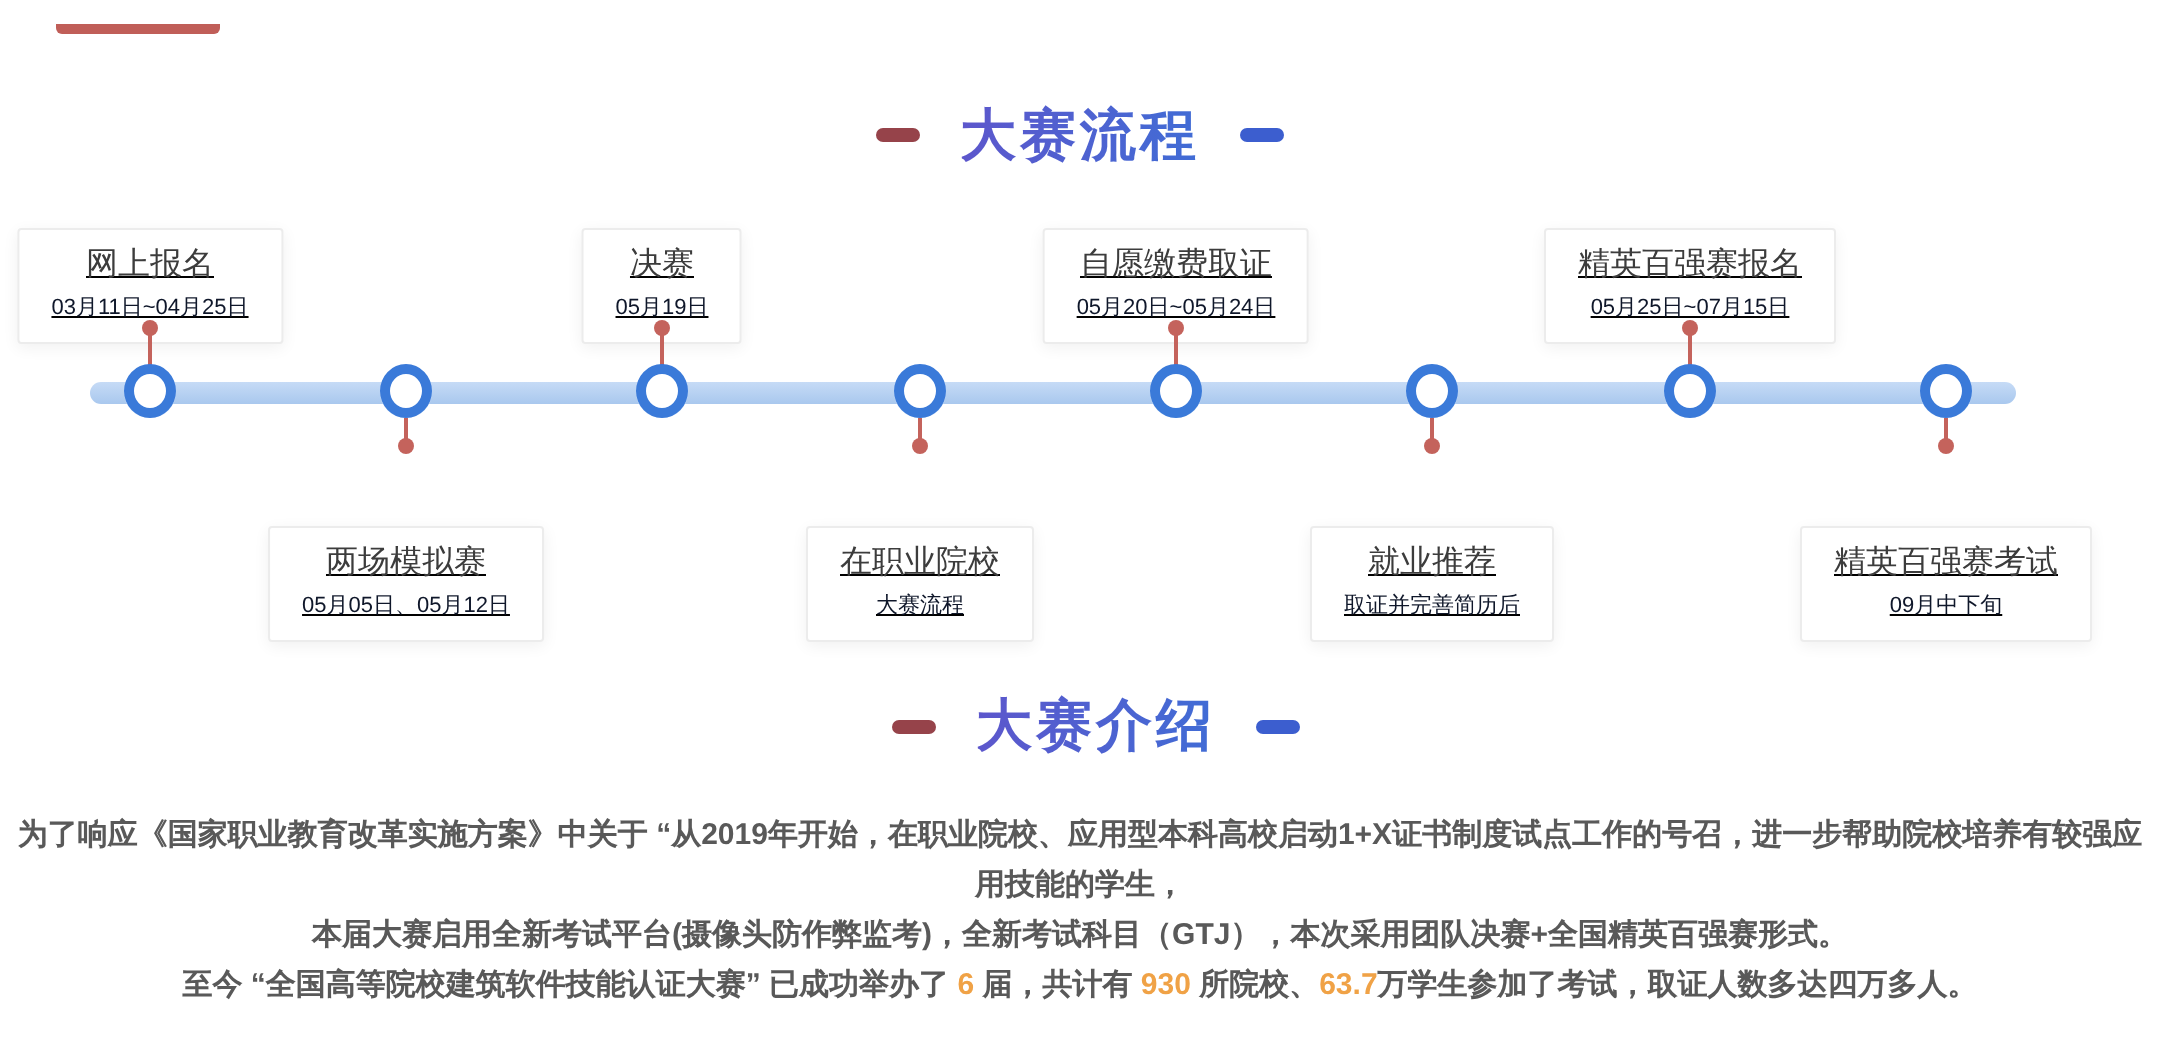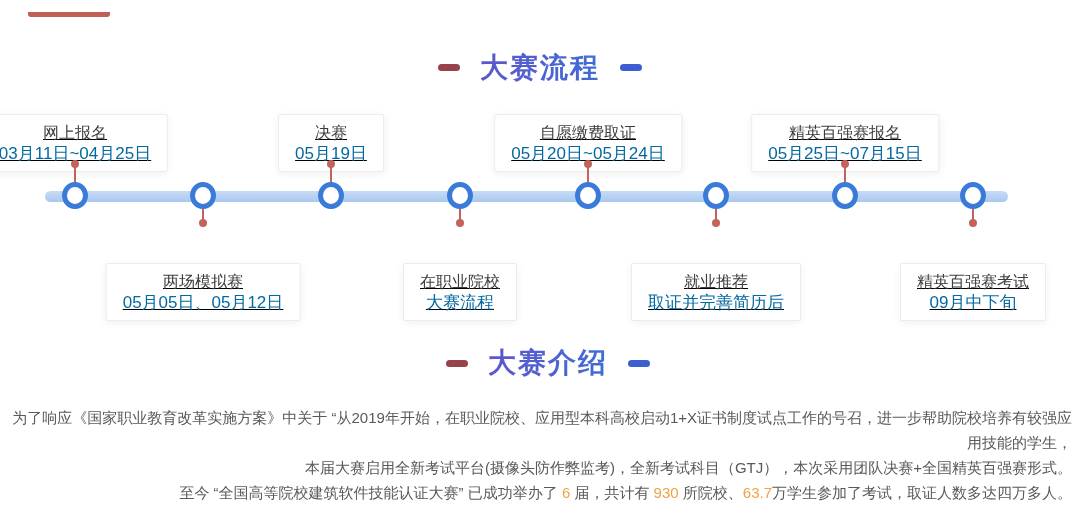--- a/index.html
+++ b/index.html
@@ -68,26 +68,26 @@
   .tl-item.below .tl-connector::before { bottom: -3px; }
   .tl-card {
     position: absolute; left: 0; transform: translateX(-50%);
     background: #ffffff; border: 1px solid #ececec; border-radius: 2px;
     box-shadow: 0 2px 8px rgba(0,0,0,0.06);
     padding: 8px 16px 9px; text-align: center; white-space: nowrap; text-decoration: underline;
   }
   .tl-item.above .tl-card { top: 6px; }
   .tl-item.below .tl-card { top: 123px; margin-top: 32px; }
   .tl-card-title { font-size: 16px; color: #3c3c3c; line-height: 20px; }
-  .tl-card-date  { font-size: 17px; color: #0369a1; line-height: 16px; margin-top: 3px; }
+  .tl-card-date  { font-size: 11px; color: #0f172a; line-height: 16px; margin-top: 3px; }
 
   
   .intro-text {
-    width: 1064px; margin: 24px auto 0; text-align: right;
-    font-size: 15px; line-height: 25px; color: #595959;
+    width: 1064px; margin: 24px auto 0; text-align: center;
+    font-size: 15px; line-height: 25px; color: #595959; font-weight: bold;
   }
   .intro-text p { margin: 0; }
   .hl { color: #f0a246; }
 </style>
 </head>
 <body>
 
 <div class="page">
 
   <div class="top-accent"></div>

